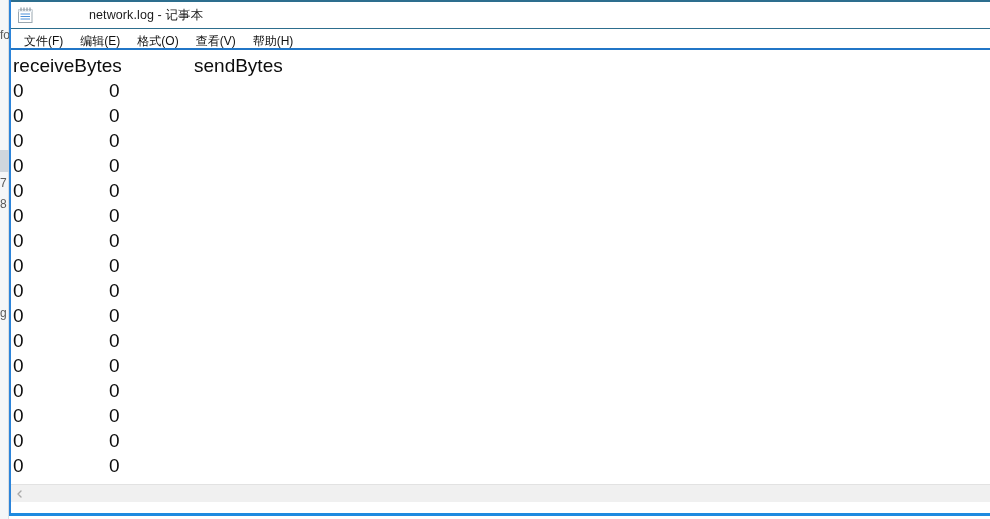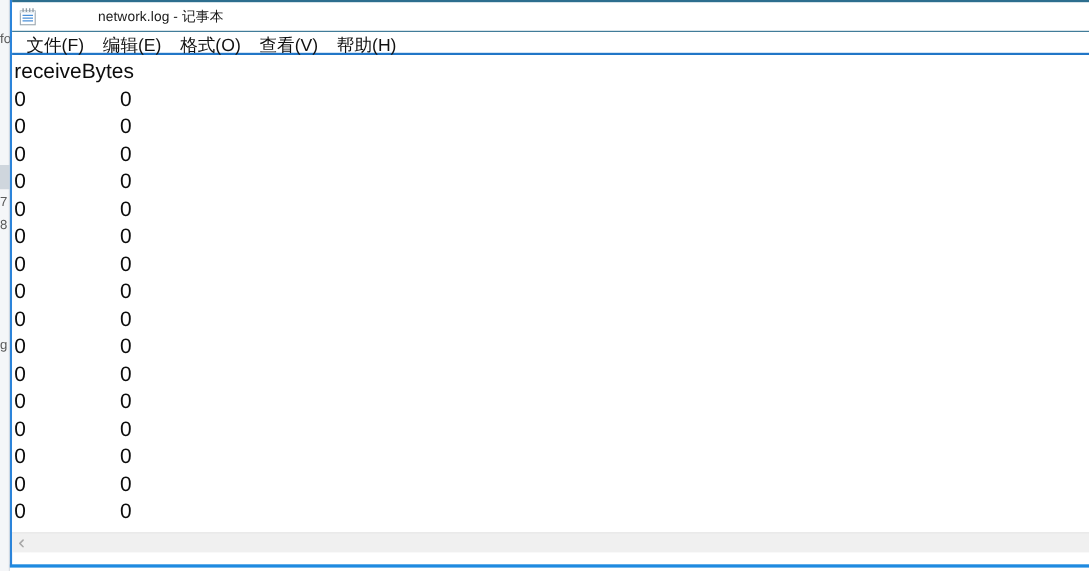--- a/index.html
+++ b/index.html
@@ -100,21 +100,21 @@
     height: 22px;
     background: #ffffff;
     border-top: 1px solid #2d6e8e;
     border-bottom: 2px solid #2176c7;
     box-sizing: border-box;
     display: flex;
     align-items: center;
     padding-left: 5px;
   }
   .menu-item {
-    font-size: 16px;
+    font-size: 12px;
     color: #111111;
     padding: 8px 9px 2px 8px;
     white-space: nowrap;
     cursor: default;
   }
 
   
   #textarea-host {
     position: relative;
     height: 434px;
@@ -211,21 +211,21 @@
     <div id="menubar">
         <div class="menu-item">文件(F)</div>
         <div class="menu-item">编辑(E)</div>
         <div class="menu-item">格式(O)</div>
         <div class="menu-item">查看(V)</div>
         <div class="menu-item">帮助(H)</div>
       </div>
 
     <div id="textarea-host">
       <div id="doc">
-          <div class="doc-line header"><span class="col-a">receiveBytes</span></div>
+          <div class="doc-line header"><span class="col-a">receiveBytes</span><span class="col-b">sendBytes</span></div>
           <div class="doc-line"><span class="col-a">0</span><span class="col-b">0</span></div>
           <div class="doc-line"><span class="col-a">0</span><span class="col-b">0</span></div>
           <div class="doc-line"><span class="col-a">0</span><span class="col-b">0</span></div>
           <div class="doc-line"><span class="col-a">0</span><span class="col-b">0</span></div>
           <div class="doc-line"><span class="col-a">0</span><span class="col-b">0</span></div>
           <div class="doc-line"><span class="col-a">0</span><span class="col-b">0</span></div>
           <div class="doc-line"><span class="col-a">0</span><span class="col-b">0</span></div>
           <div class="doc-line"><span class="col-a">0</span><span class="col-b">0</span></div>
           <div class="doc-line"><span class="col-a">0</span><span class="col-b">0</span></div>
           <div class="doc-line"><span class="col-a">0</span><span class="col-b">0</span></div>

